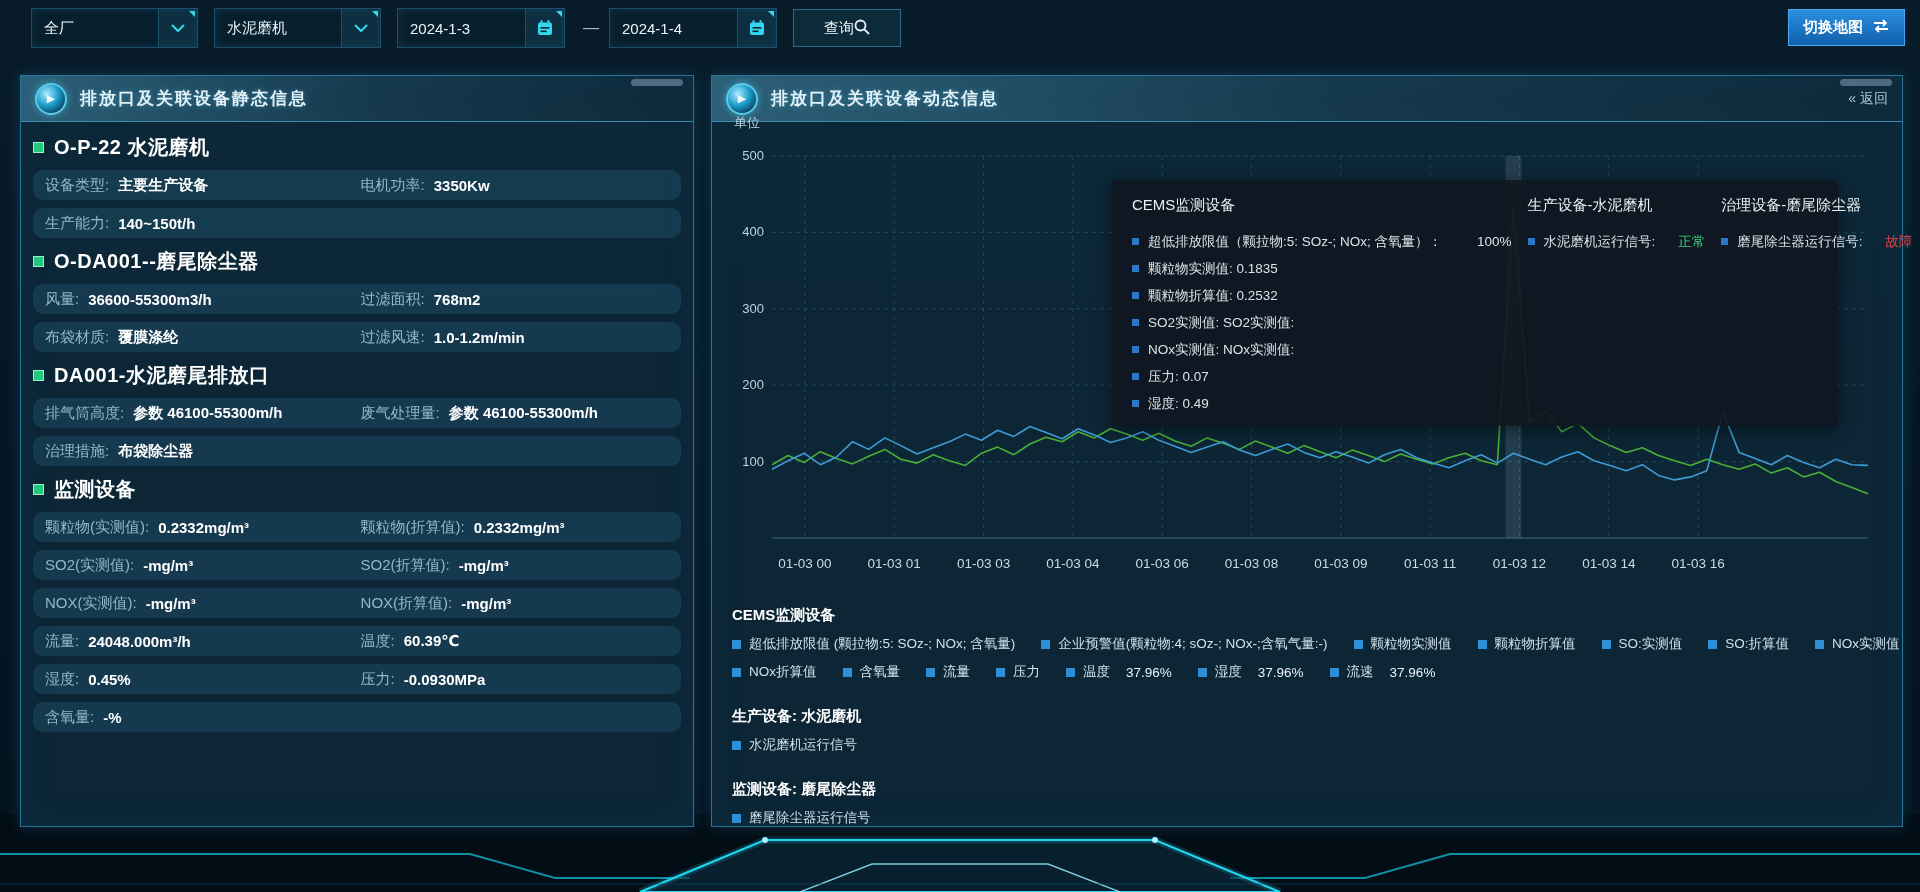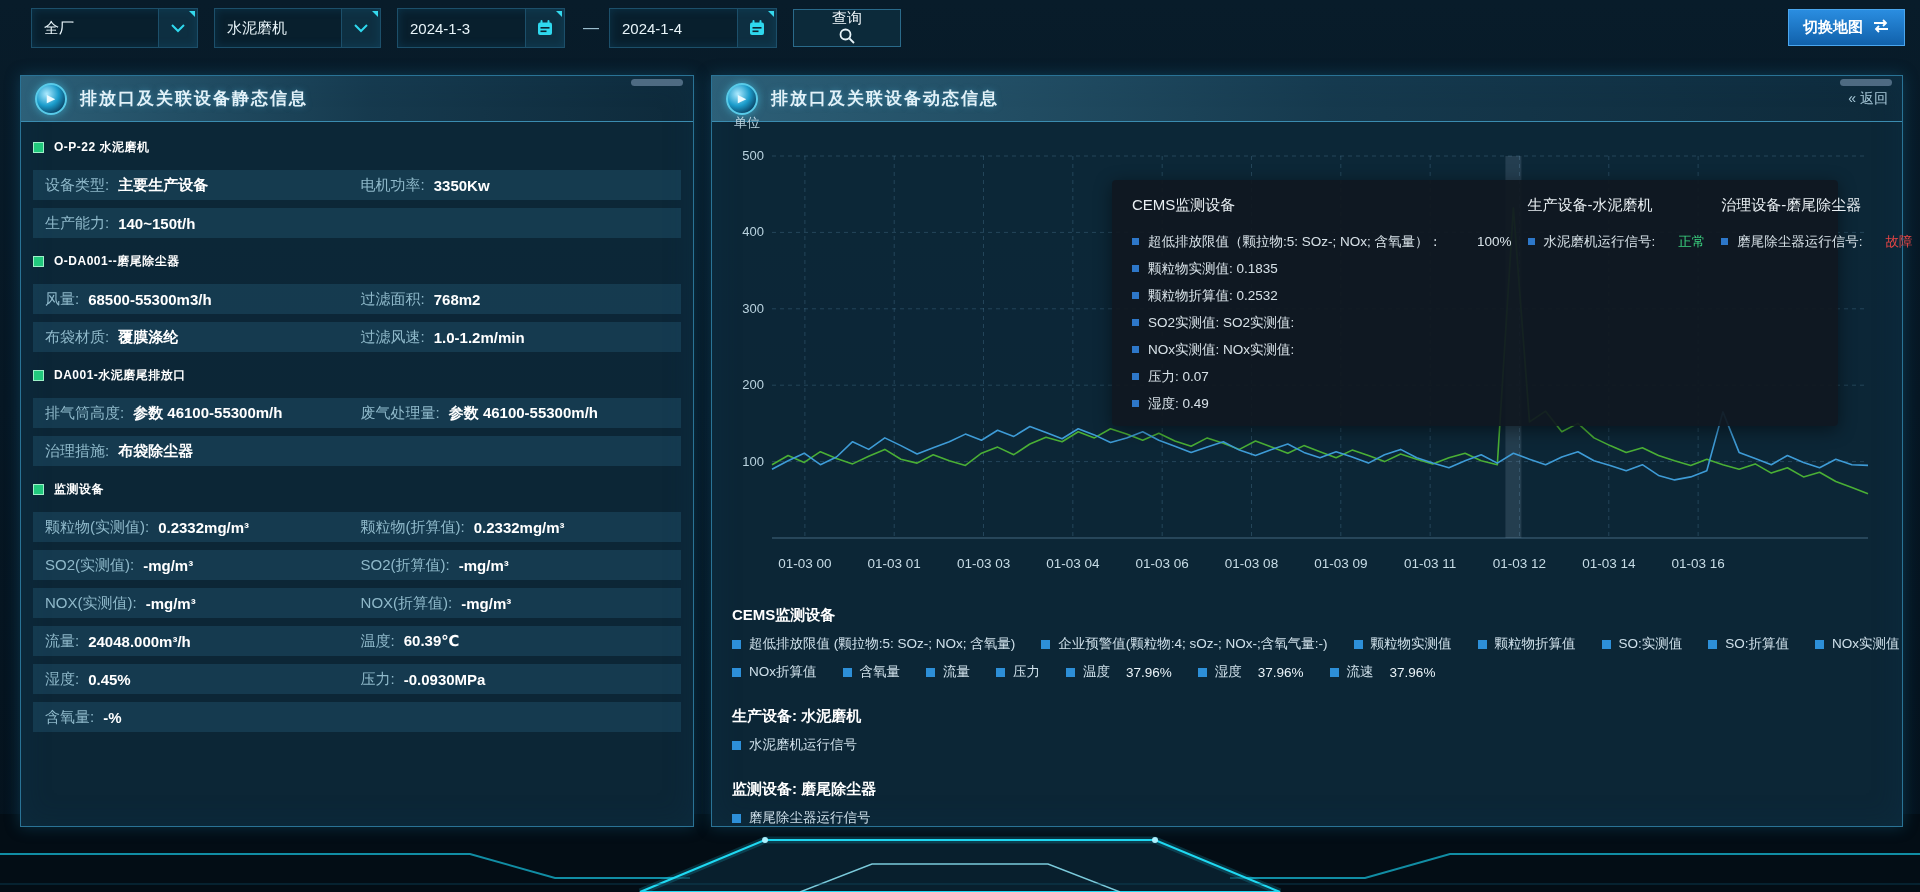--- a/index.html
+++ b/index.html
@@ -14,21 +14,21 @@
             color:#e8f4f9;font-size:15px;position:relative;margin-right:16px;
             box-shadow:inset 0 0 10px rgba(20,90,125,.35);}
   .tb-field .txt{flex:1;padding:0 12px;white-space:nowrap;}
   .iconbox{width:38px;height:38px;border-left:1px solid #1c4f6a;background:rgba(28,88,118,.28);
            display:flex;align-items:center;justify-content:center;position:relative;flex:0 0 38px;}
   .iconbox:after{content:'';position:absolute;top:2px;right:2px;border-top:6px solid #35d9ee;border-left:6px solid transparent;}
   .sel{width:165px;}
   .dat{width:166px;}
   .dash{color:#9fc3d2;font-size:16px;margin:0 10px 0 2px;}
   .btn-query{width:108px;height:38px;background:#0c2a3a;border:1px solid #2a6a8a;color:#f2f8fb;font-size:15px;
-             display:flex;align-items:center;justify-content:center;gap:0;cursor:pointer;flex-direction:column;}
+             display:flex;align-items:center;justify-content:center;gap:0;cursor:pointer;}
   .btn-map{position:absolute;right:28px;top:9px;height:37px;padding:0 14px;display:flex;align-items:center;gap:9px;
            background:linear-gradient(180deg,#2a8de0,#1161ab);border:1px solid #4aa6ee;color:#fff;
            font-size:15px;font-weight:bold;cursor:pointer;}
 
   
   .panel{position:absolute;background:rgba(13,40,56,.92);border:1px solid #2a7396;z-index:2;
          box-shadow:0 0 14px rgba(25,115,155,.35), inset 0 0 30px rgba(10,60,90,.25);}
   .panel-left{left:20px;top:75px;width:672px;height:750px;}
   .panel-right{left:711px;top:75px;width:1190px;height:750px;}
   .p-head{height:46px;display:flex;align-items:center;gap:13px;padding:0 14px;box-sizing:border-box;
@@ -38,23 +38,23 @@
         background:radial-gradient(circle at 35% 32%,#aeeaff,#1b9ccb 45%,#0c4668 78%,#083049);
         border:2px solid #58cbe9;color:#eafaff;font-size:11px;box-shadow:0 0 8px rgba(70,200,235,.6);}
   .p-title{color:#e2f1f8;font-size:17px;font-weight:bold;letter-spacing:2px;text-shadow:0 0 6px rgba(80,180,220,.5);}
   .back{position:absolute;right:14px;top:14px;color:#a7c8d8;font-size:14px;cursor:pointer;}
   .scroll-thumb{position:absolute;top:3px;right:10px;width:52px;height:7px;border-radius:4px;background:#64809a;opacity:.75;z-index:3;}
 
   
   .list{padding:10px 12px 0 12px;}
   .sec{height:30px;display:flex;align-items:center;gap:10px;margin-bottom:8px;}
   .sec-bullet{width:11px;height:11px;background:#22c97d;border:1px solid #9df0c8;box-sizing:border-box;}
-  .sec-text{color:#fff;font-size:12px;font-weight:bold;letter-spacing:.5px;}
+  .sec-text{color:#fff;font-size:20px;font-weight:bold;letter-spacing:.5px;}
   .row{height:30px;margin-bottom:8px;background:rgba(48,112,142,.28);display:grid;grid-template-columns:49% 51%;
-       align-items:center;padding:0 2px;}
+       align-items:center;padding:0 2px;border-radius:10px;}
   .cell{display:flex;align-items:center;gap:9px;padding-left:10px;overflow:hidden;white-space:nowrap;}
   .lbl{color:#8fb9ca;font-size:15px;}
   .val{color:#fff;font-size:15px;font-weight:bold;}
 
   
   .unit-label{position:absolute;left:22px;top:38px;color:#b9d2de;font-size:13px;}
   .chart-wrap{position:absolute;left:16px;top:50px;width:1154px;height:470px;}
   .grid-line{stroke:rgba(92,142,172,.30);stroke-width:1;stroke-dasharray:4 4;}
   .axis-line{stroke:rgba(120,170,200,.5);stroke-width:1;}
   .tick-text{fill:#b9d2de;font-size:13px;font-family:"Liberation Sans",sans-serif;}
@@ -180,21 +180,21 @@
             <span class="val">140~150t/h</span>
           </div>
         </div>
         <div class="sec">
           <span class="sec-bullet"></span>
           <span class="sec-text">O-DA001--磨尾除尘器</span>
         </div>
         <div class="row">
           <div class="cell">
             <span class="lbl">风量:</span>
-            <span class="val">68500-55300m3/h</span>
+            <span class="val">36600-55300m3/h</span>
           </div>
           <div class="cell">
             <span class="lbl">过滤面积:</span>
             <span class="val">768m2</span>
           </div>
         </div>
         <div class="row">
           <div class="cell">
             <span class="lbl">布袋材质:</span>
             <span class="val">覆膜涤纶</span>

